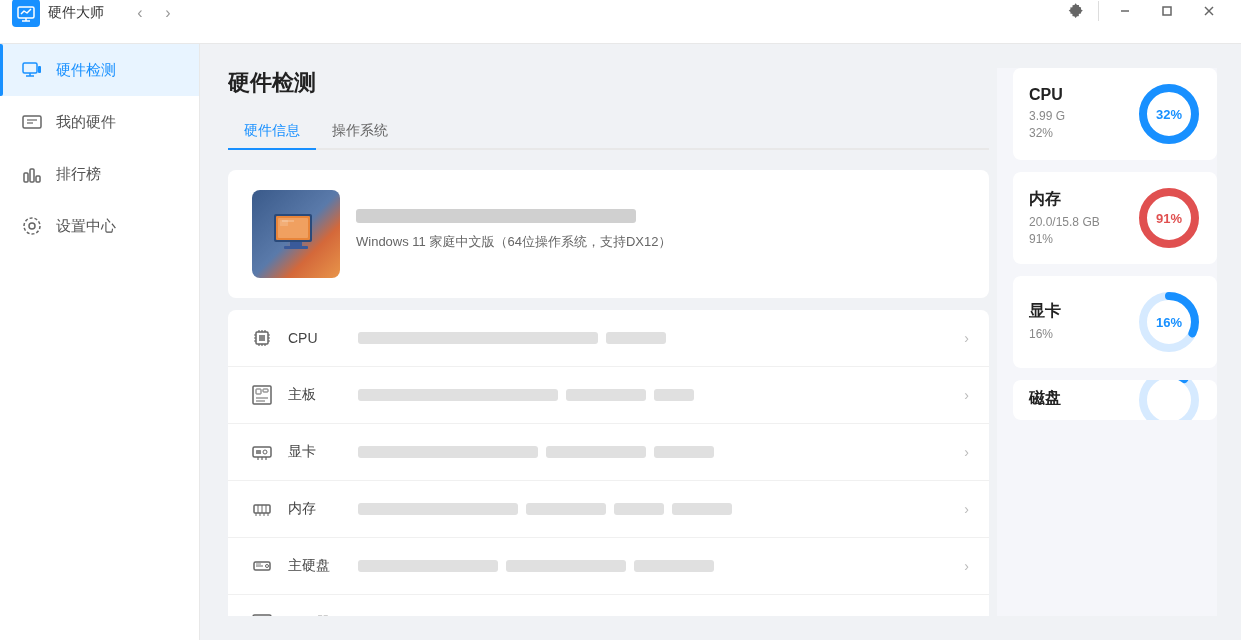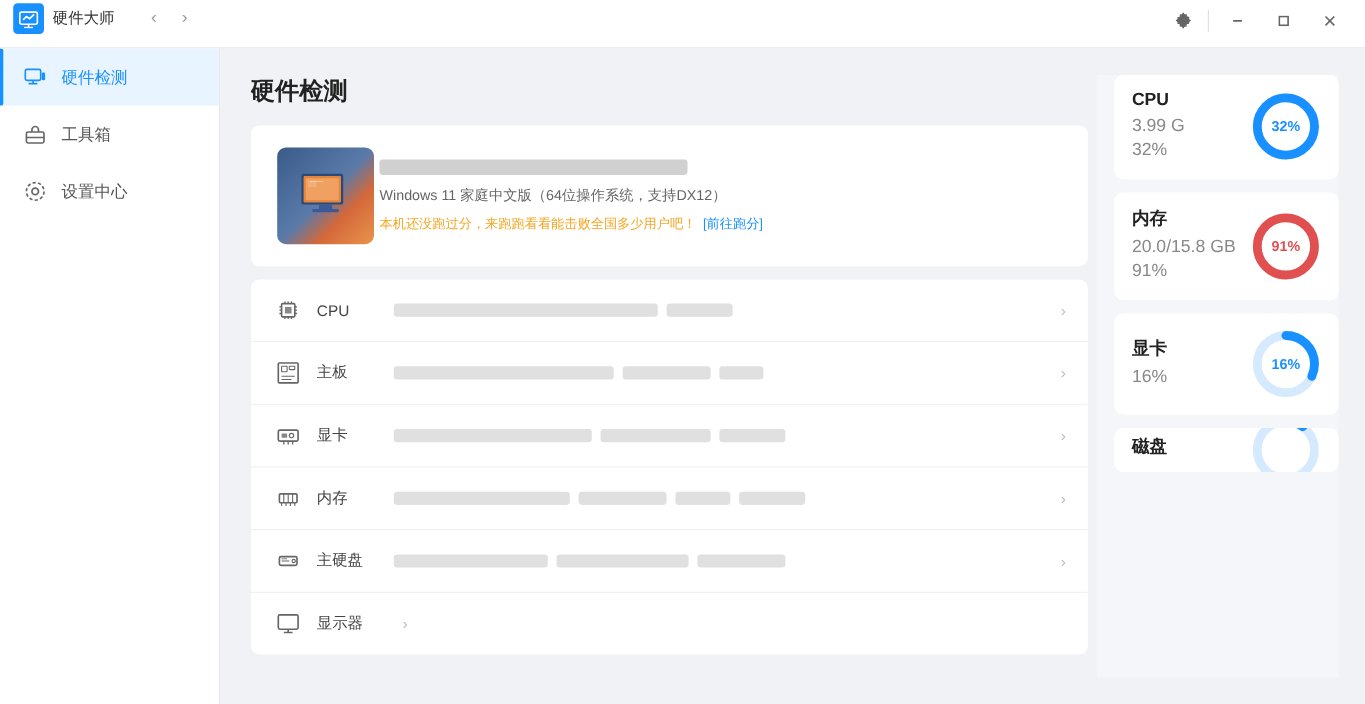--- a/index.html
+++ b/index.html
@@ -11,22 +11,22 @@
       overflow: hidden;
       display: flex;
       flex-direction: column;
     }
 
     
     .title-bar {
       height: 44px;
       background: #fff;
       display: flex;
-      align-items: flex-start;
-      padding: 3px 12px;
+      align-items: flex-end;
+      padding: 16px 12px;
       border-bottom: 1px solid #e8e8e8;
       user-select: none;
     }
     .title-bar-left {
       display: flex;
       align-items: center;
       gap: 8px;
       flex: 1;
     }
     .app-icon {
@@ -163,21 +163,21 @@
     }
 
     
     .overview-card {
       background: #fff;
       border-radius: 8px;
       padding: 20px 24px;
       margin-bottom: 12px;
       display: flex;
       align-items: center;
-      gap: 5px;
+      gap: 16px;
     }
     .pc-image {
       width: 88px;
       height: 88px;
       border-radius: 8px;
       background: linear-gradient(135deg, #3a5a8a 0%, #5a7aaa 50%, #d4683a 70%, #e8954a 100%);
       display: flex;
       align-items: center;
       justify-content: center;
       flex-shrink: 0;
@@ -285,21 +285,21 @@
     .stat-info {
       flex: 1;
     }
     .stat-name {
       font-size: 16px;
       font-weight: 600;
       color: #222;
       margin-bottom: 4px;
     }
     .stat-detail {
-      font-size: 16px;
+      font-size: 12px;
       color: #888;
       line-height: 1.4;
     }
 
     
     .donut-container {
       width: 64px;
       height: 64px;
       position: relative;
       flex-shrink: 0;
@@ -389,64 +389,74 @@
           <line x1="9" y1="14" x2="9" y2="17" stroke="#1890ff" stroke-width="1.5"></line>
           <line x1="5" y1="17" x2="13" y2="17" stroke="#1890ff" stroke-width="1.5"></line>
           <rect x="17" y="7" width="3" height="7" rx="1" fill="#1890ff"></rect>
         </svg>
       </div>
       <span>硬件检测</span>
     </div>
     <div class="sidebar-item">
       <div class="sidebar-icon">
         <svg width="22" height="22" viewBox="0 0 22 22" fill="none">
-          <rect x="3" y="9" width="16" height="10" rx="1.5" stroke="#666" stroke-width="1.5"></rect>
-          <path d="M8 9V7a3 3 0 016 0v2" stroke="#666" stroke-width="1.5" fill="none"></path>
-          <line x1="3" y1="14" x2="19" y2="14" stroke="#666" stroke-width="1.2"></line>
+          <rect x="2" y="5" width="18" height="12" rx="1.5" stroke="#666" stroke-width="1.5"></rect>
+          <line x1="6" y1="9" x2="16" y2="9" stroke="#666" stroke-width="1.2"></line>
+          <line x1="6" y1="12" x2="12" y2="12" stroke="#666" stroke-width="1.2"></line>
         </svg>
       </div>
-      <span>工具箱</span>
+      <span>我的硬件</span>
+    </div>
+    <div class="sidebar-item">
+      <div class="sidebar-icon">
+        <svg width="22" height="22" viewBox="0 0 22 22" fill="none">
+          <rect x="3" y="10" width="4" height="9" rx="1" stroke="#666" stroke-width="1.5"></rect>
+          <rect x="9" y="6" width="4" height="13" rx="1" stroke="#666" stroke-width="1.5"></rect>
+          <rect x="15" y="13" width="4" height="6" rx="1" stroke="#666" stroke-width="1.5"></rect>
+        </svg>
+      </div>
+      <span>排行榜</span>
     </div>
     <div class="sidebar-item">
       <div class="sidebar-icon">
         <svg width="22" height="22" viewBox="0 0 22 22" fill="none">
           <circle cx="11" cy="11" r="3" stroke="#666" stroke-width="1.5"></circle>
           <circle cx="11" cy="11" r="8" stroke="#666" stroke-width="1.5" stroke-dasharray="3 2"></circle>
         </svg>
       </div>
       <span>设置中心</span>
     </div>
   </div>
 
   <div class="content-area">
 
     <div class="main-content">
       <div class="page-title">硬件检测</div>
 
+      <div class="tabs">
+        <div class="tab active">硬件信息</div>
+        <div class="tab">操作系统</div>
+      </div>
 
       <div class="overview-card">
         <div class="pc-image">
           <svg width="60" height="60" viewBox="0 0 60 60" fill="none">
             <rect x="8" y="10" width="38" height="28" rx="2" fill="#2a4a7a"></rect>
             <rect x="10" y="12" width="34" height="24" rx="1" fill="#e8853a"></rect>
             <rect x="12" y="14" width="30" height="20" rx="1" fill="#f0a060"></rect>
             <rect x="24" y="38" width="12" height="4" fill="#3a5a9a"></rect>
             <rect x="18" y="42" width="24" height="3" rx="1" fill="#3a5a9a"></rect>
 
             <line x1="16" y1="17" x2="28" y2="17" stroke="rgba(255,255,255,0.4)" stroke-width="1"></line>
             <rect x="14" y="16" width="8" height="6" rx="0.5" fill="rgba(255,255,255,0.15)"></rect>
           </svg>
         </div>
         <div class="overview-info">
           <div class="pc-name-bar"></div>
           <div class="pc-os">Windows 11 家庭中文版（64位操作系统，支持DX12）</div>
-          <div class="pc-promo">
-            <span>本机还没跑过分，来跑跑看看能击败全国多少用户吧！</span>
-            <span class="promo-link">[前往跑分]</span>
-          </div>
         </div>
       </div>
 
       <div class="hw-list">
 
         <div class="hw-item">
           <div class="hw-item-icon">
             <svg width="22" height="22" viewBox="0 0 22 22" fill="none">
               <rect x="5" y="5" width="12" height="12" rx="1" stroke="#666" stroke-width="1.5"></rect>
               <rect x="8" y="8" width="6" height="6" fill="#888"></rect>

